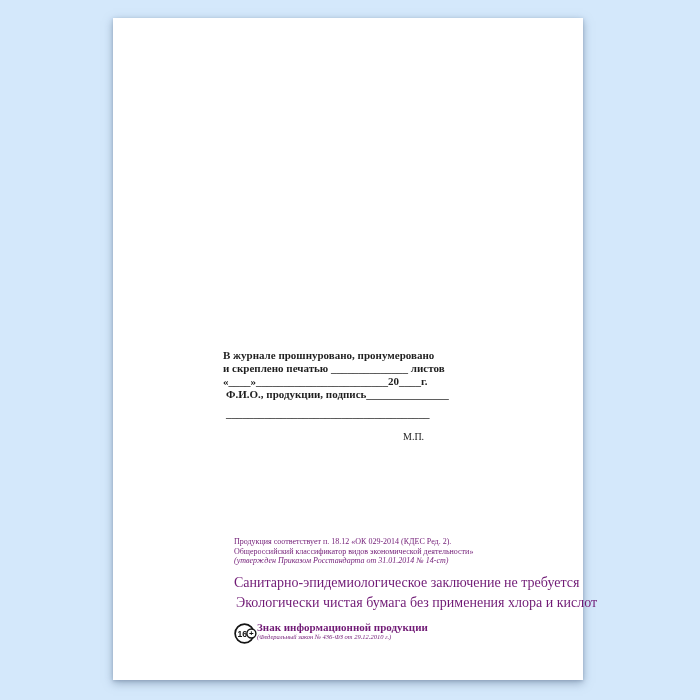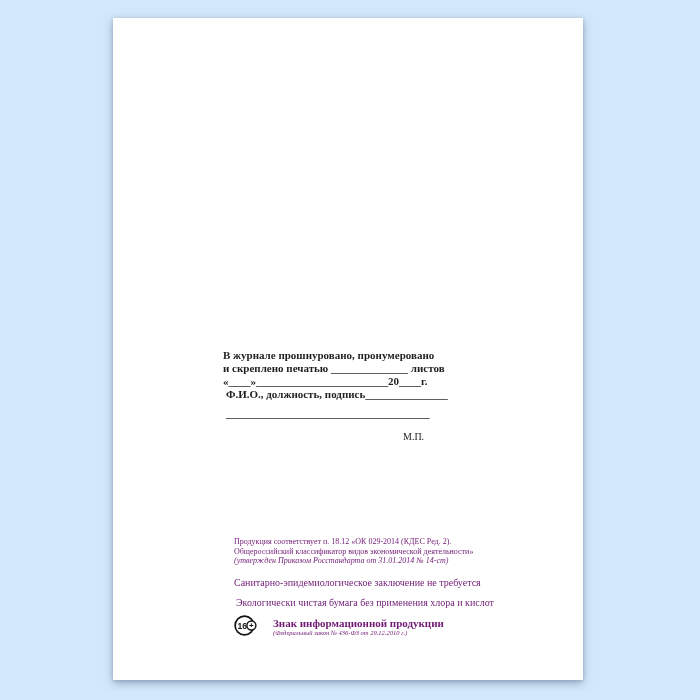--- a/index.html
+++ b/index.html
@@ -52,31 +52,31 @@
     top: 519px;
     color: #701a75;
     white-space: nowrap;
   }
   .compliance {
     font-size: 8px;
     line-height: 9.6px;
   }
   .compliance .italic { font-style: italic; }
   .info-line {
-    font-size: 10px;
+    font-size: 14px;
     line-height: 10px;
     margin-top: 10px;
   }
   .info-line.first { margin-top: 12px; }
   .info-line.shifted { padding-left: 2px; }
   .age-row {
-    margin-top: 6px;
+    margin-top: 14px;
     display: flex;
-    align-items: flex-end;
-    gap: 16px;
+    align-items: flex-start;
+    gap: 0;
   }
   .age-badge { flex: 0 0 auto; display: block; }
   .age-text { display: flex; flex-direction: column; }
   .age-title {
     font-size: 11px;
     font-weight: bold;
     line-height: 10px;
   }
   .age-law {
     font-size: 6.5px;
@@ -88,21 +88,21 @@
 </head>
 <body>
 
 <div class="canvas">
   <div class="paper">
 
     <div class="stamp-block">
       <div class="stamp-line">В журнале прошнуровано, пронумеровано</div>
       <div class="stamp-line">и скреплено печатью ______________ листов</div>
       <div class="stamp-line">«____»________________________20____г.</div>
-      <div class="stamp-line indented">Ф.И.О., должность, подпись_______________</div>
+      <div class="stamp-line indented">Ф.И.О., продукции, подпись_______________</div>
       <div class="stamp-line ruled">_____________________________________</div>
     </div>
 
     <div class="seal-label">М.П.</div>
 
     <div class="info-block">
 
       <div class="compliance">
         <div>Продукция соответствует п. 18.12 «ОК 029-2014 (КДЕС Ред. 2).</div>
         <div>Общероссийский классификатор видов экономической деятельности»</div>

